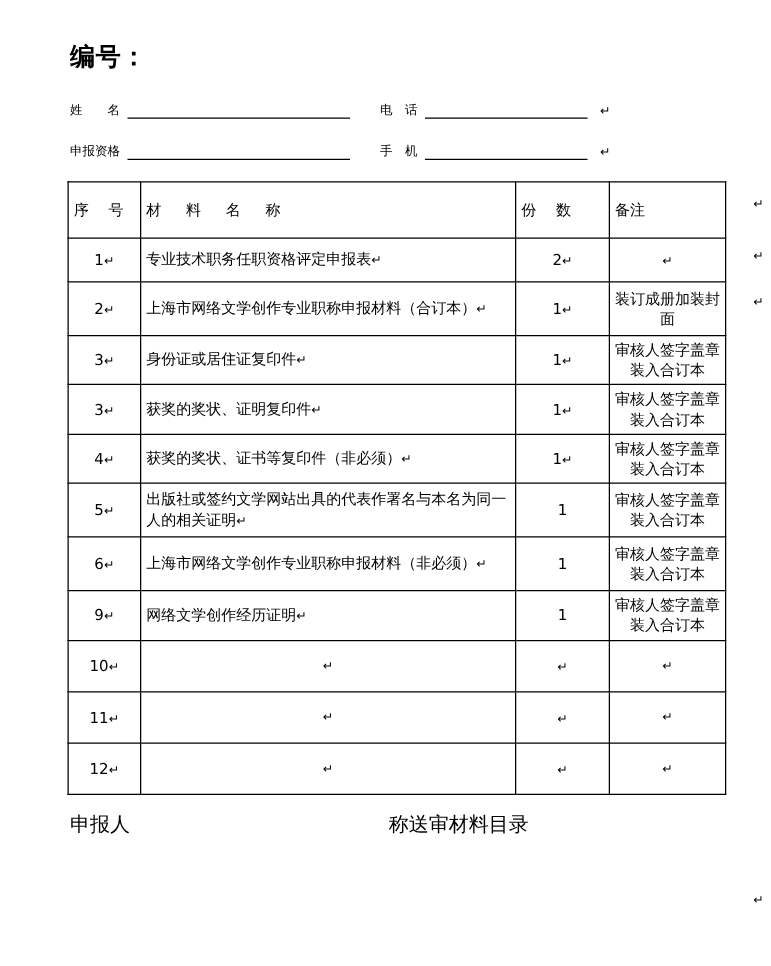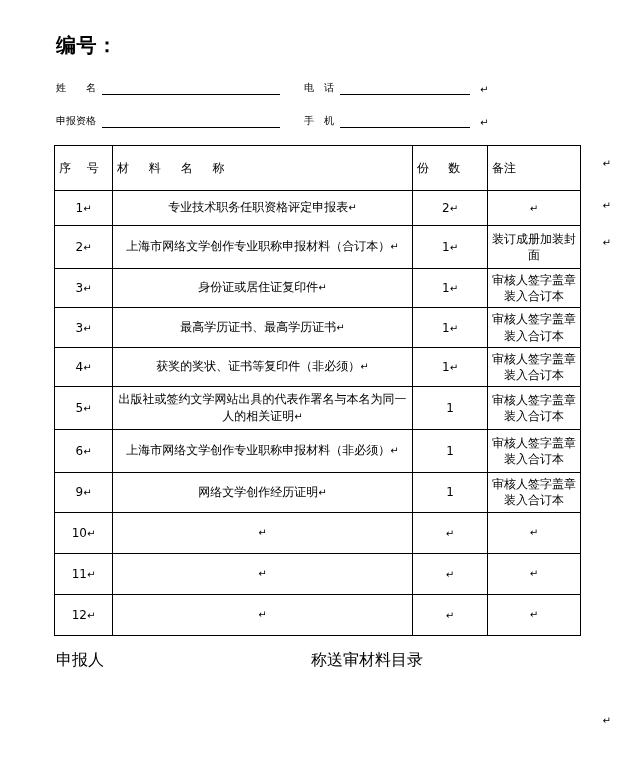--- a/index.html
+++ b/index.html
@@ -91,39 +91,39 @@
   .col-no { width: 58px; }
   .col-name { width: 300px; }
   .col-qty { width: 75px; }
   .col-remark { width: 93px; }
 
   td.cell-no {
     text-align: center;
     font-size: 12.5px;
   }
   td.cell-name {
-    text-align: center;
+    text-align: left;
     padding-left: 7px;
     line-height: 1.45;
   }
   td.cell-qty {
     text-align: center;
     font-size: 12.5px;
   }
   td.cell-remark {
     text-align: center;
     font-size: 11px;
     line-height: 1.35;
   }
   tr.r-short td { height: 28px; }
   tr.r-tall td { height: 36px; }
   tr.r-empty td { height: 34px; }
   .hdr-spaced-1 { letter-spacing: 6px; }
   .hdr-spaced-2 { letter-spacing: 8px; }
-  .hdr-spaced-3 { letter-spacing: 6px; font-family: Liberation Mono, monospace; }
+  .hdr-spaced-3 { letter-spacing: 6px; }
 
   .footer {
     margin: 14px 2px 0 4px;
     display: flex;
     font-size: 16px;
   }
   .footer .f-left { width: 255px; }
   .footer .f-right { }
   .mark {
     color: #000;
@@ -191,21 +191,21 @@
         <td class="cell-remark"><span>装订成册加装封面</span></td>
       </tr>
       <tr class="r-short">
         <td class="cell-no"><span>3</span><span class="mark">↵</span></td>
         <td class="cell-name"><span>身份证或居住证复印件</span><span class="mark">↵</span></td>
         <td class="cell-qty"><span>1</span><span class="mark">↵</span></td>
         <td class="cell-remark"><span>审核人签字盖章装入合订本</span></td>
       </tr>
       <tr class="r-short">
         <td class="cell-no"><span>3</span><span class="mark">↵</span></td>
-        <td class="cell-name"><span>最高学历证书、最高学历证书</span><span class="mark">↵</span></td>
+        <td class="cell-name"><span>获奖的奖状、证明复印件</span><span class="mark">↵</span></td>
         <td class="cell-qty"><span>1</span><span class="mark">↵</span></td>
         <td class="cell-remark"><span>审核人签字盖章装入合订本</span></td>
       </tr>
       <tr class="r-short">
         <td class="cell-no"><span>4</span><span class="mark">↵</span></td>
         <td class="cell-name"><span>获奖的奖状、证书等复印件（非必须）</span><span class="mark">↵</span></td>
         <td class="cell-qty"><span>1</span><span class="mark">↵</span></td>
         <td class="cell-remark"><span>审核人签字盖章装入合订本</span></td>
       </tr>
       <tr class="r-tall">

